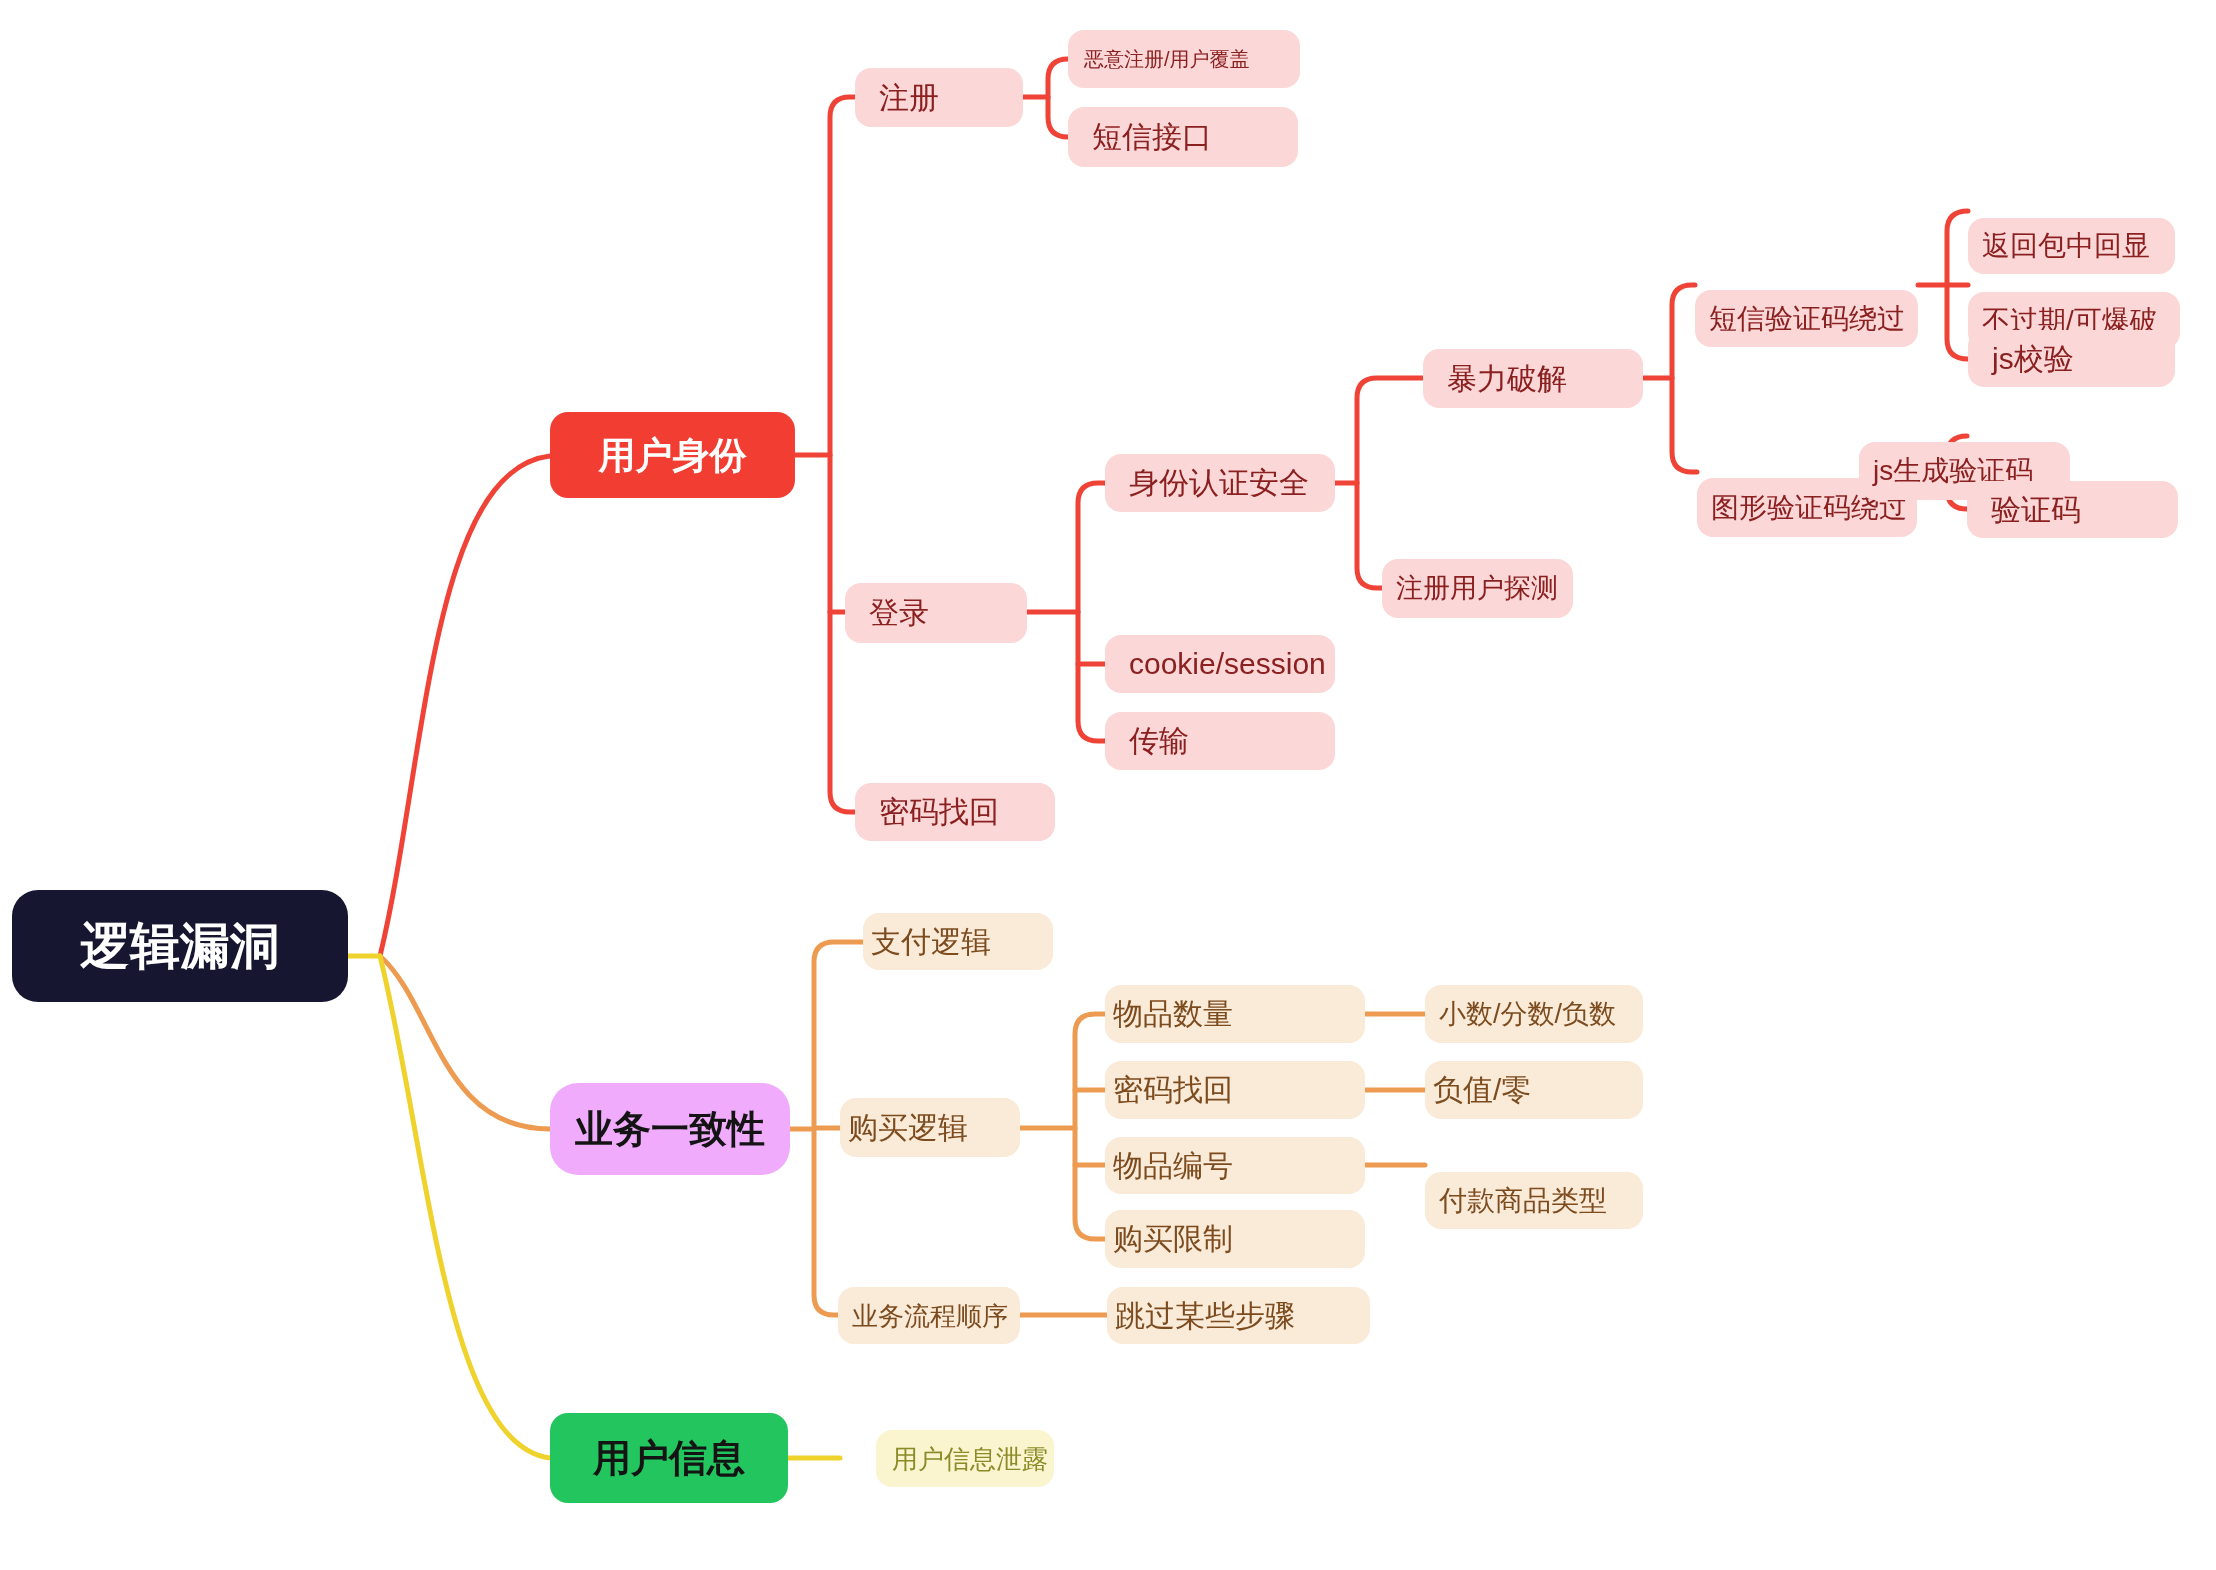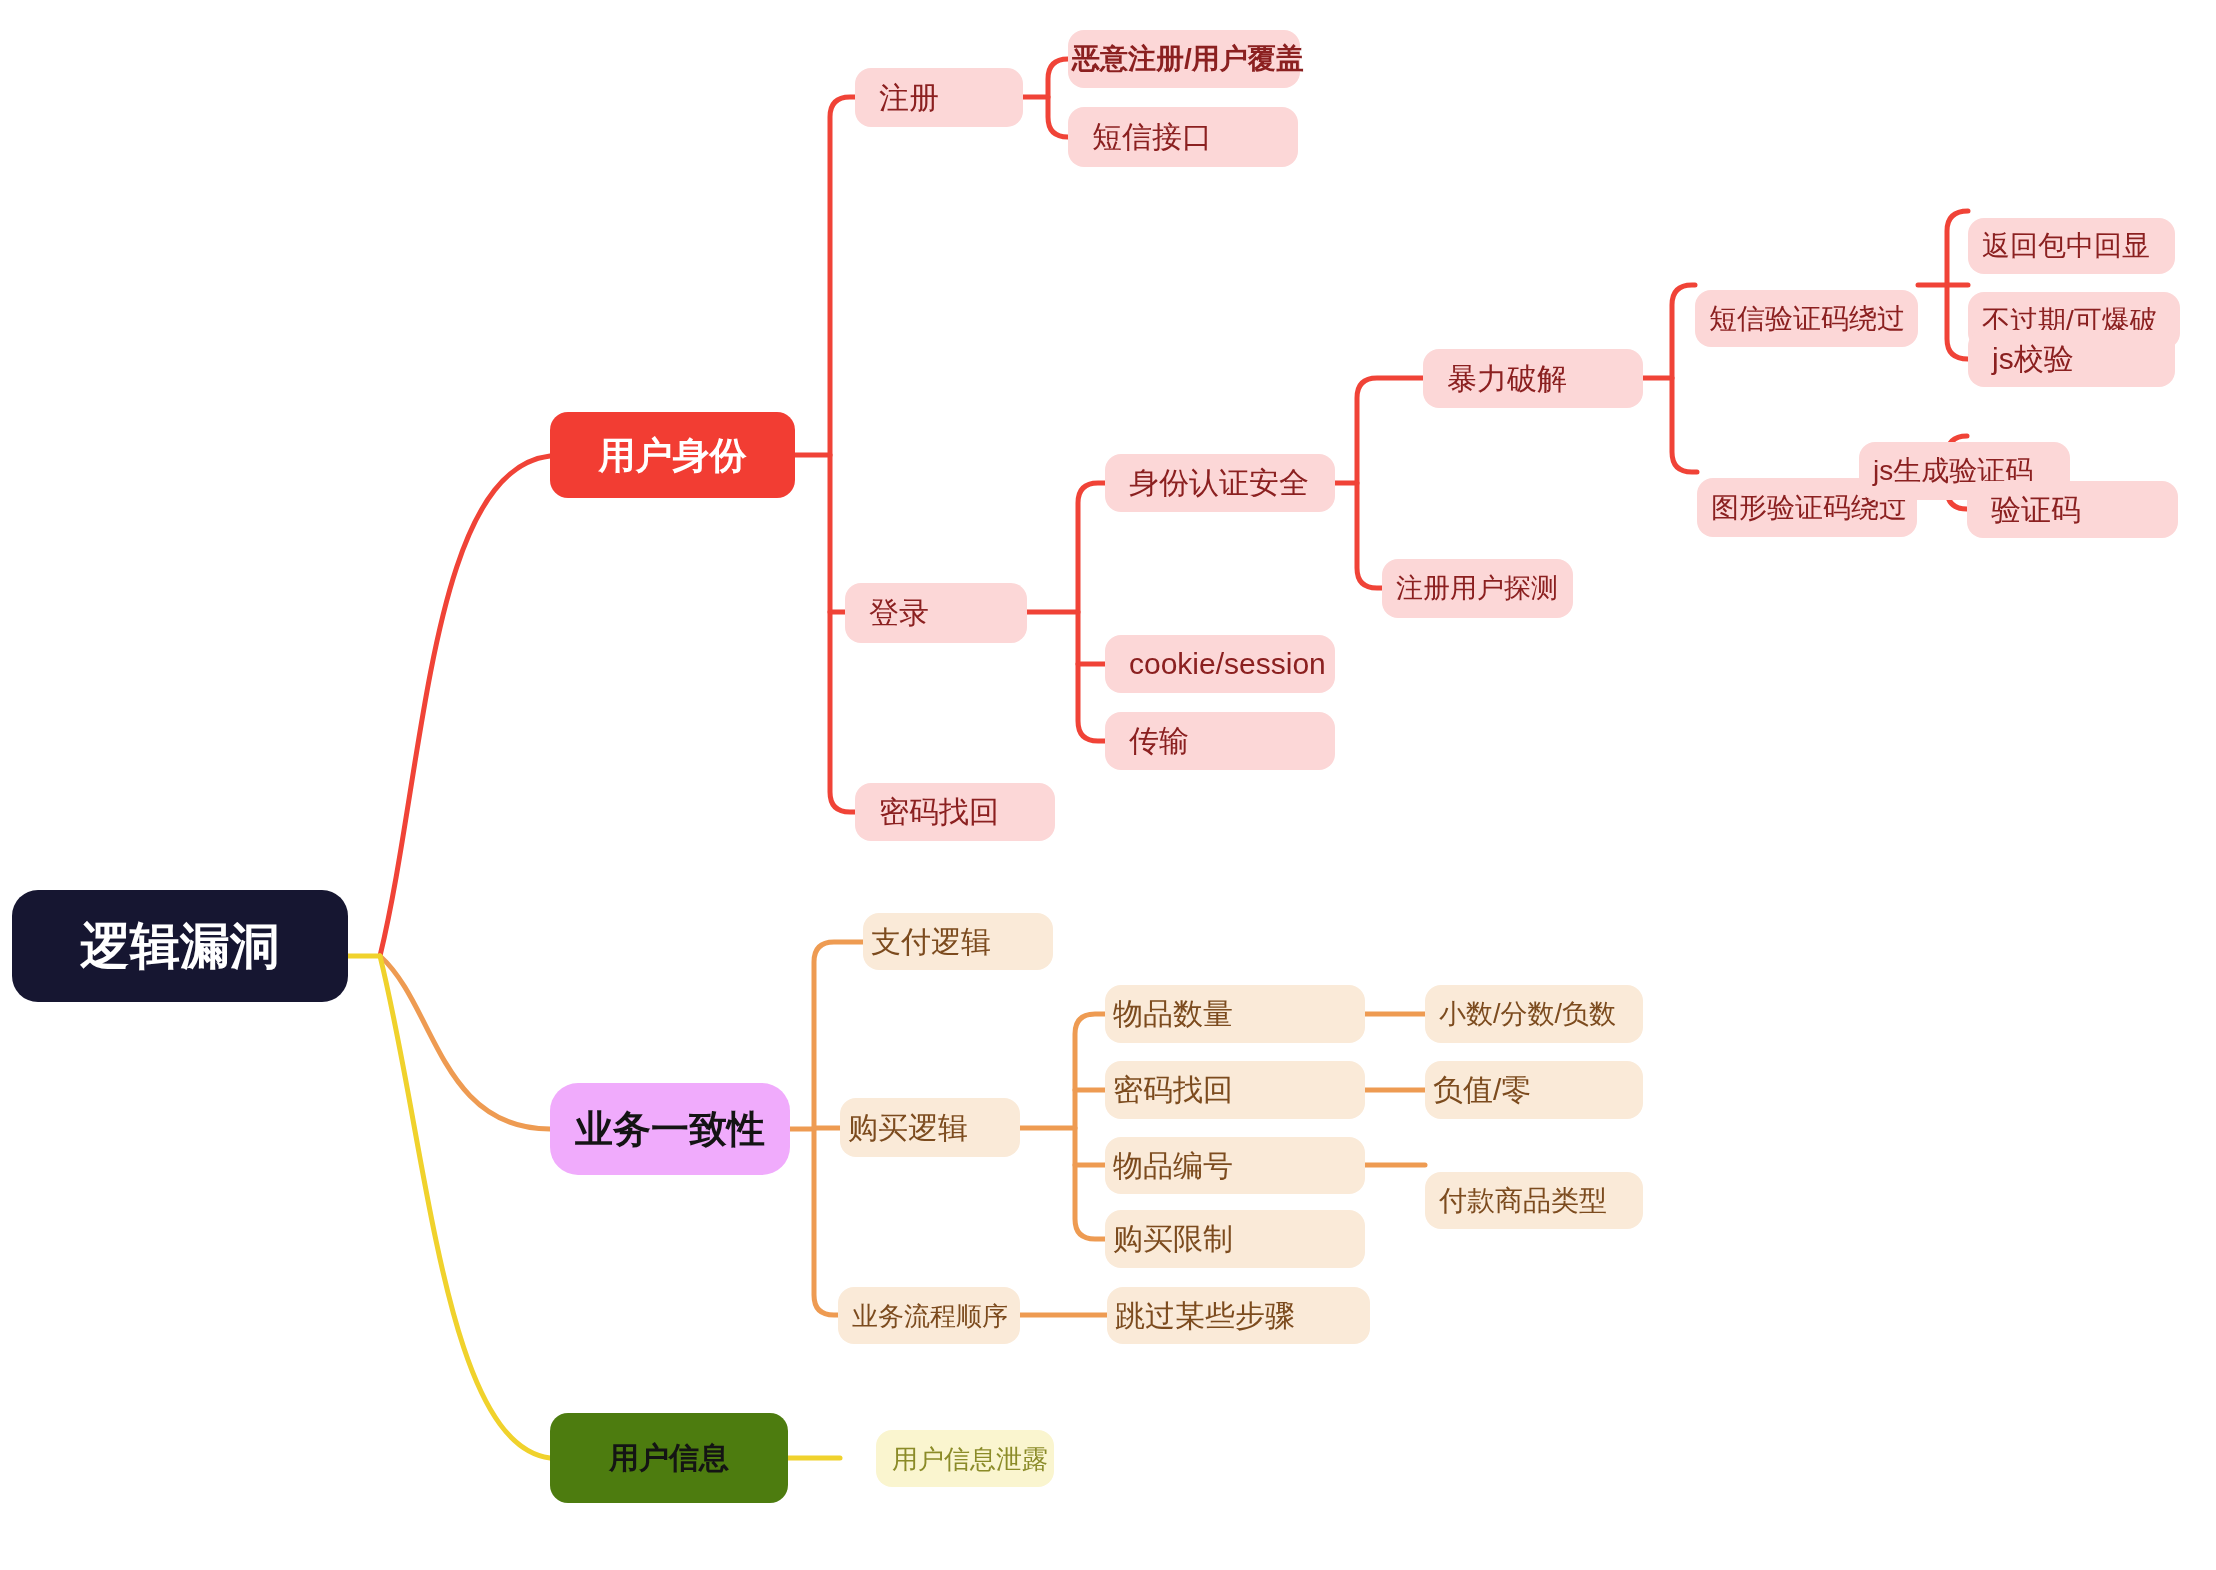--- a/index.html
+++ b/index.html
@@ -4,25 +4,25 @@
 <style>
   html,body{margin:0;padding:0;background:#ffffff;}
   body{width:2216px;height:1570px;position:relative;font-family:"Liberation Sans",sans-serif;overflow:hidden;}
   .stage{position:absolute;left:0;top:0;width:2216px;height:1570px;}
   svg.links{position:absolute;left:0;top:0;}
   .node{position:absolute;box-sizing:border-box;display:flex;align-items:center;
         white-space:nowrap;border-radius:16px;line-height:1;}
   .root{background:#161631;color:#ffffff;font-weight:bold;font-size:50px;border-radius:26px;justify-content:center;}
   .l1red{background:#f23d33;color:#ffffff;font-weight:bold;font-size:37px;border-radius:18px;justify-content:center;}
   .l1orange{background:#f0abfc;color:#141414;font-weight:bold;font-size:38px;border-radius:28px;justify-content:center;}
-  .l1yellow{background:#4d7c0f;color:#141414;font-weight:bold;font-size:30px;border-radius:18px;justify-content:center;}
+  .l1yellow{background:#22c55e;color:#141414;font-weight:bold;font-size:38px;border-radius:18px;justify-content:center;}
   .pink{background:#fcd7d7;color:#8b2020;font-size:30px;padding-left:24px;}
   .cream{background:#faead8;color:#7c4b1e;font-size:30px;padding-left:8px;}
   .lyellow{background:#faf5cf;color:#8b8b28;font-size:26px;padding-left:16px;margin-left:36px;}
-  .fs24{font-size:28px;padding-left:4px;font-weight:bold;}
+  .fs24{font-size:20px;padding-left:16px;}
   .fs26{font-size:26px;padding-left:14px;}
   .fs27{font-size:27px;padding-left:14px;}
   .fs28{font-size:28px;padding-left:14px;margin-top:35px;}
 </style>
 </head>
 <body>
 
 <div class="stage">
 
   <svg class="links" width="2216" height="1570" viewBox="0 0 2216 1570">

